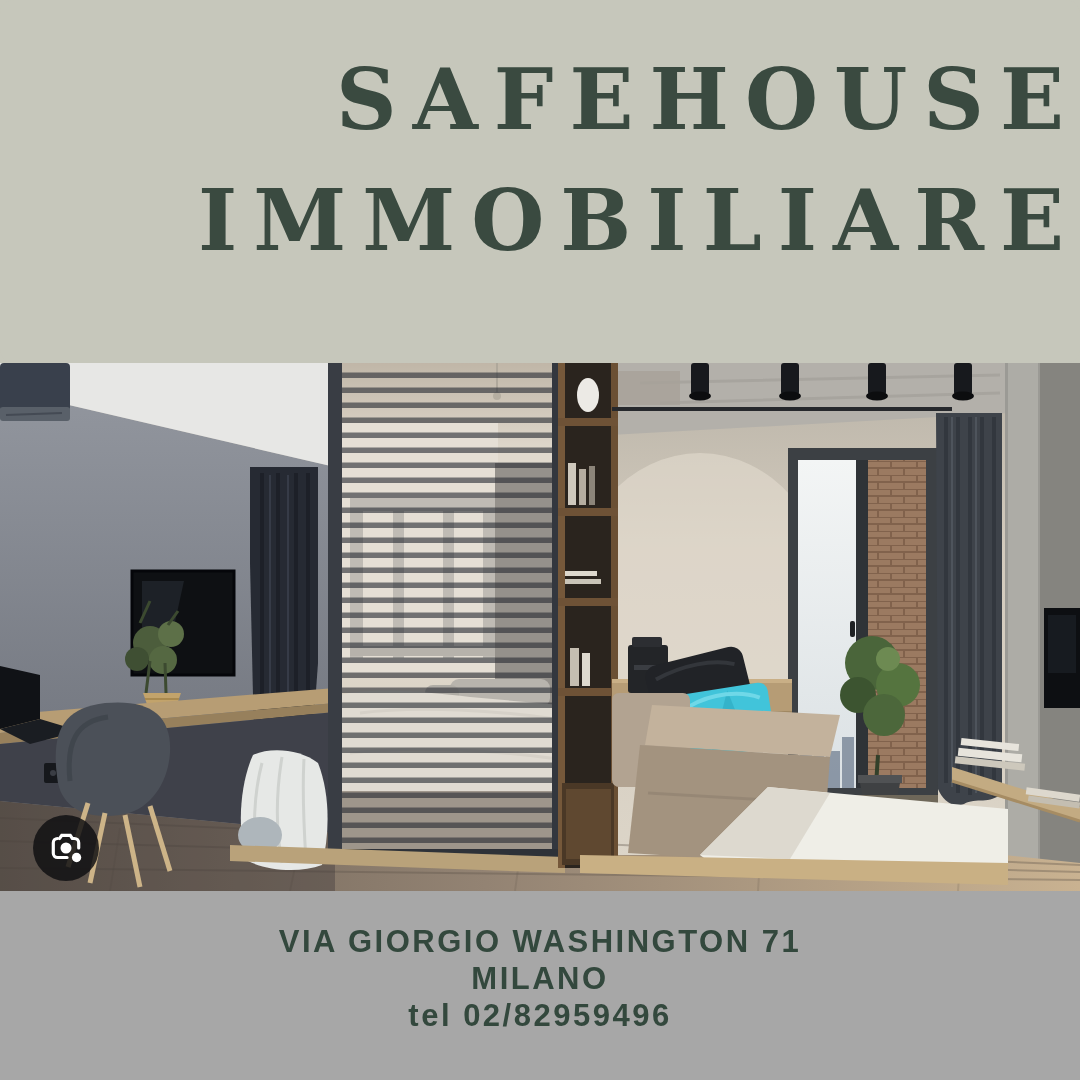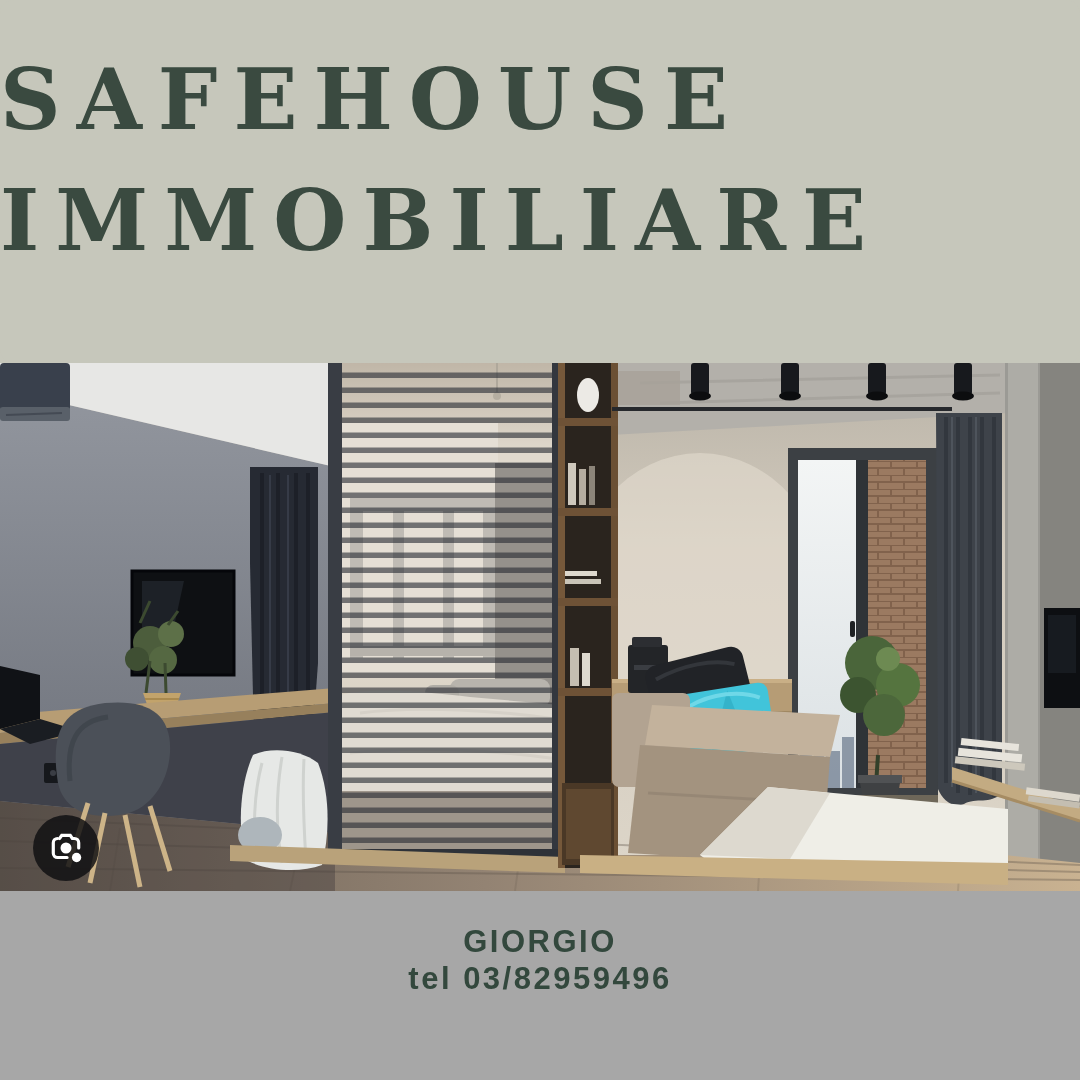--- a/index.html
+++ b/index.html
@@ -1,20 +1,20 @@
 <!DOCTYPE html>
 <html><head>
 <meta charset="utf-8">
 <style>
   html,body{margin:0;padding:0;background:#888;}
   .page{position:relative;width:1080px;height:1080px;overflow:hidden;
         font-family:"Liberation Sans",sans-serif;background:#c6c7bb;}
   
   .hero{position:absolute;left:0;top:0;width:1080px;height:363px;
-        background:#c6c7bb;text-align:left;border-radius:14px;}
+        background:#c6c7bb;text-align:right;border-radius:14px;}
   .hero h1{margin:0;font-family:"DejaVu Serif","Liberation Serif",serif;
         font-weight:700;color:#3a4a40;font-size:84px;line-height:1;
         letter-spacing:16px;white-space:nowrap;}
   .hero h1.l1{padding-top:58px;}
   .hero h1.l2{margin-top:37px;}
   
   .photo{position:absolute;left:0;top:363px;width:1080px;height:528px;margin:0;}
   .photo svg.scene{display:block;width:1080px;height:528px;}
   .lens{position:absolute;left:33px;top:452px;width:66px;height:66px;
         border:none;border-radius:50%;background:rgba(16,16,18,.84);
@@ -313,17 +313,18 @@
           <path d="M11,8 L13,5 H21 L23,8 H25 A4,4 0 0 1 29,12 V17"></path>
           <path d="M9,8 A4,4 0 0 0 5,12 V22 A4,4 0 0 0 9,26 H18"></path>
         </g>
         <circle cx="17" cy="17" r="5.2" fill="#ffffff"></circle>
         <circle cx="27" cy="26" r="4.4" fill="#ffffff"></circle>
       </svg>
     </button>
   </figure>
 
   <footer class="contact">
-    <p>GIORGIO</p>
-    <p>tel 03/82959496</p>
+    <p>VIA GIORGIO WASHINGTON 71</p>
+    <p>MILANO</p>
+    <p>tel 02/82959496</p>
   </footer>
 
 </div>
 
 </body></html>

